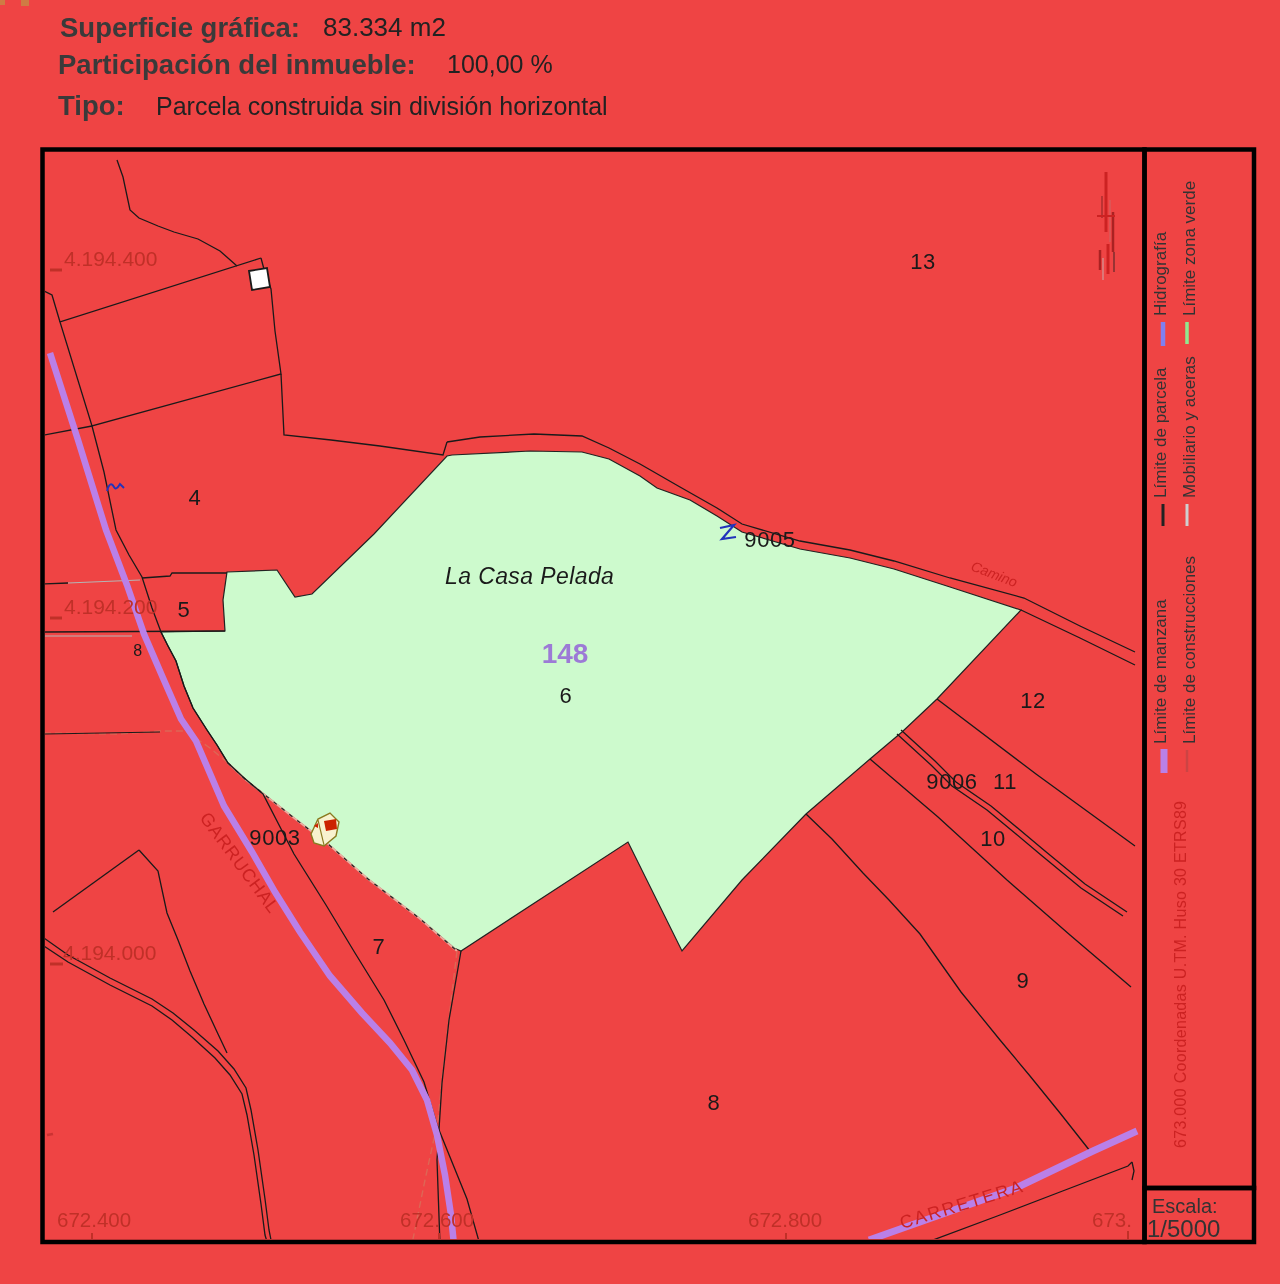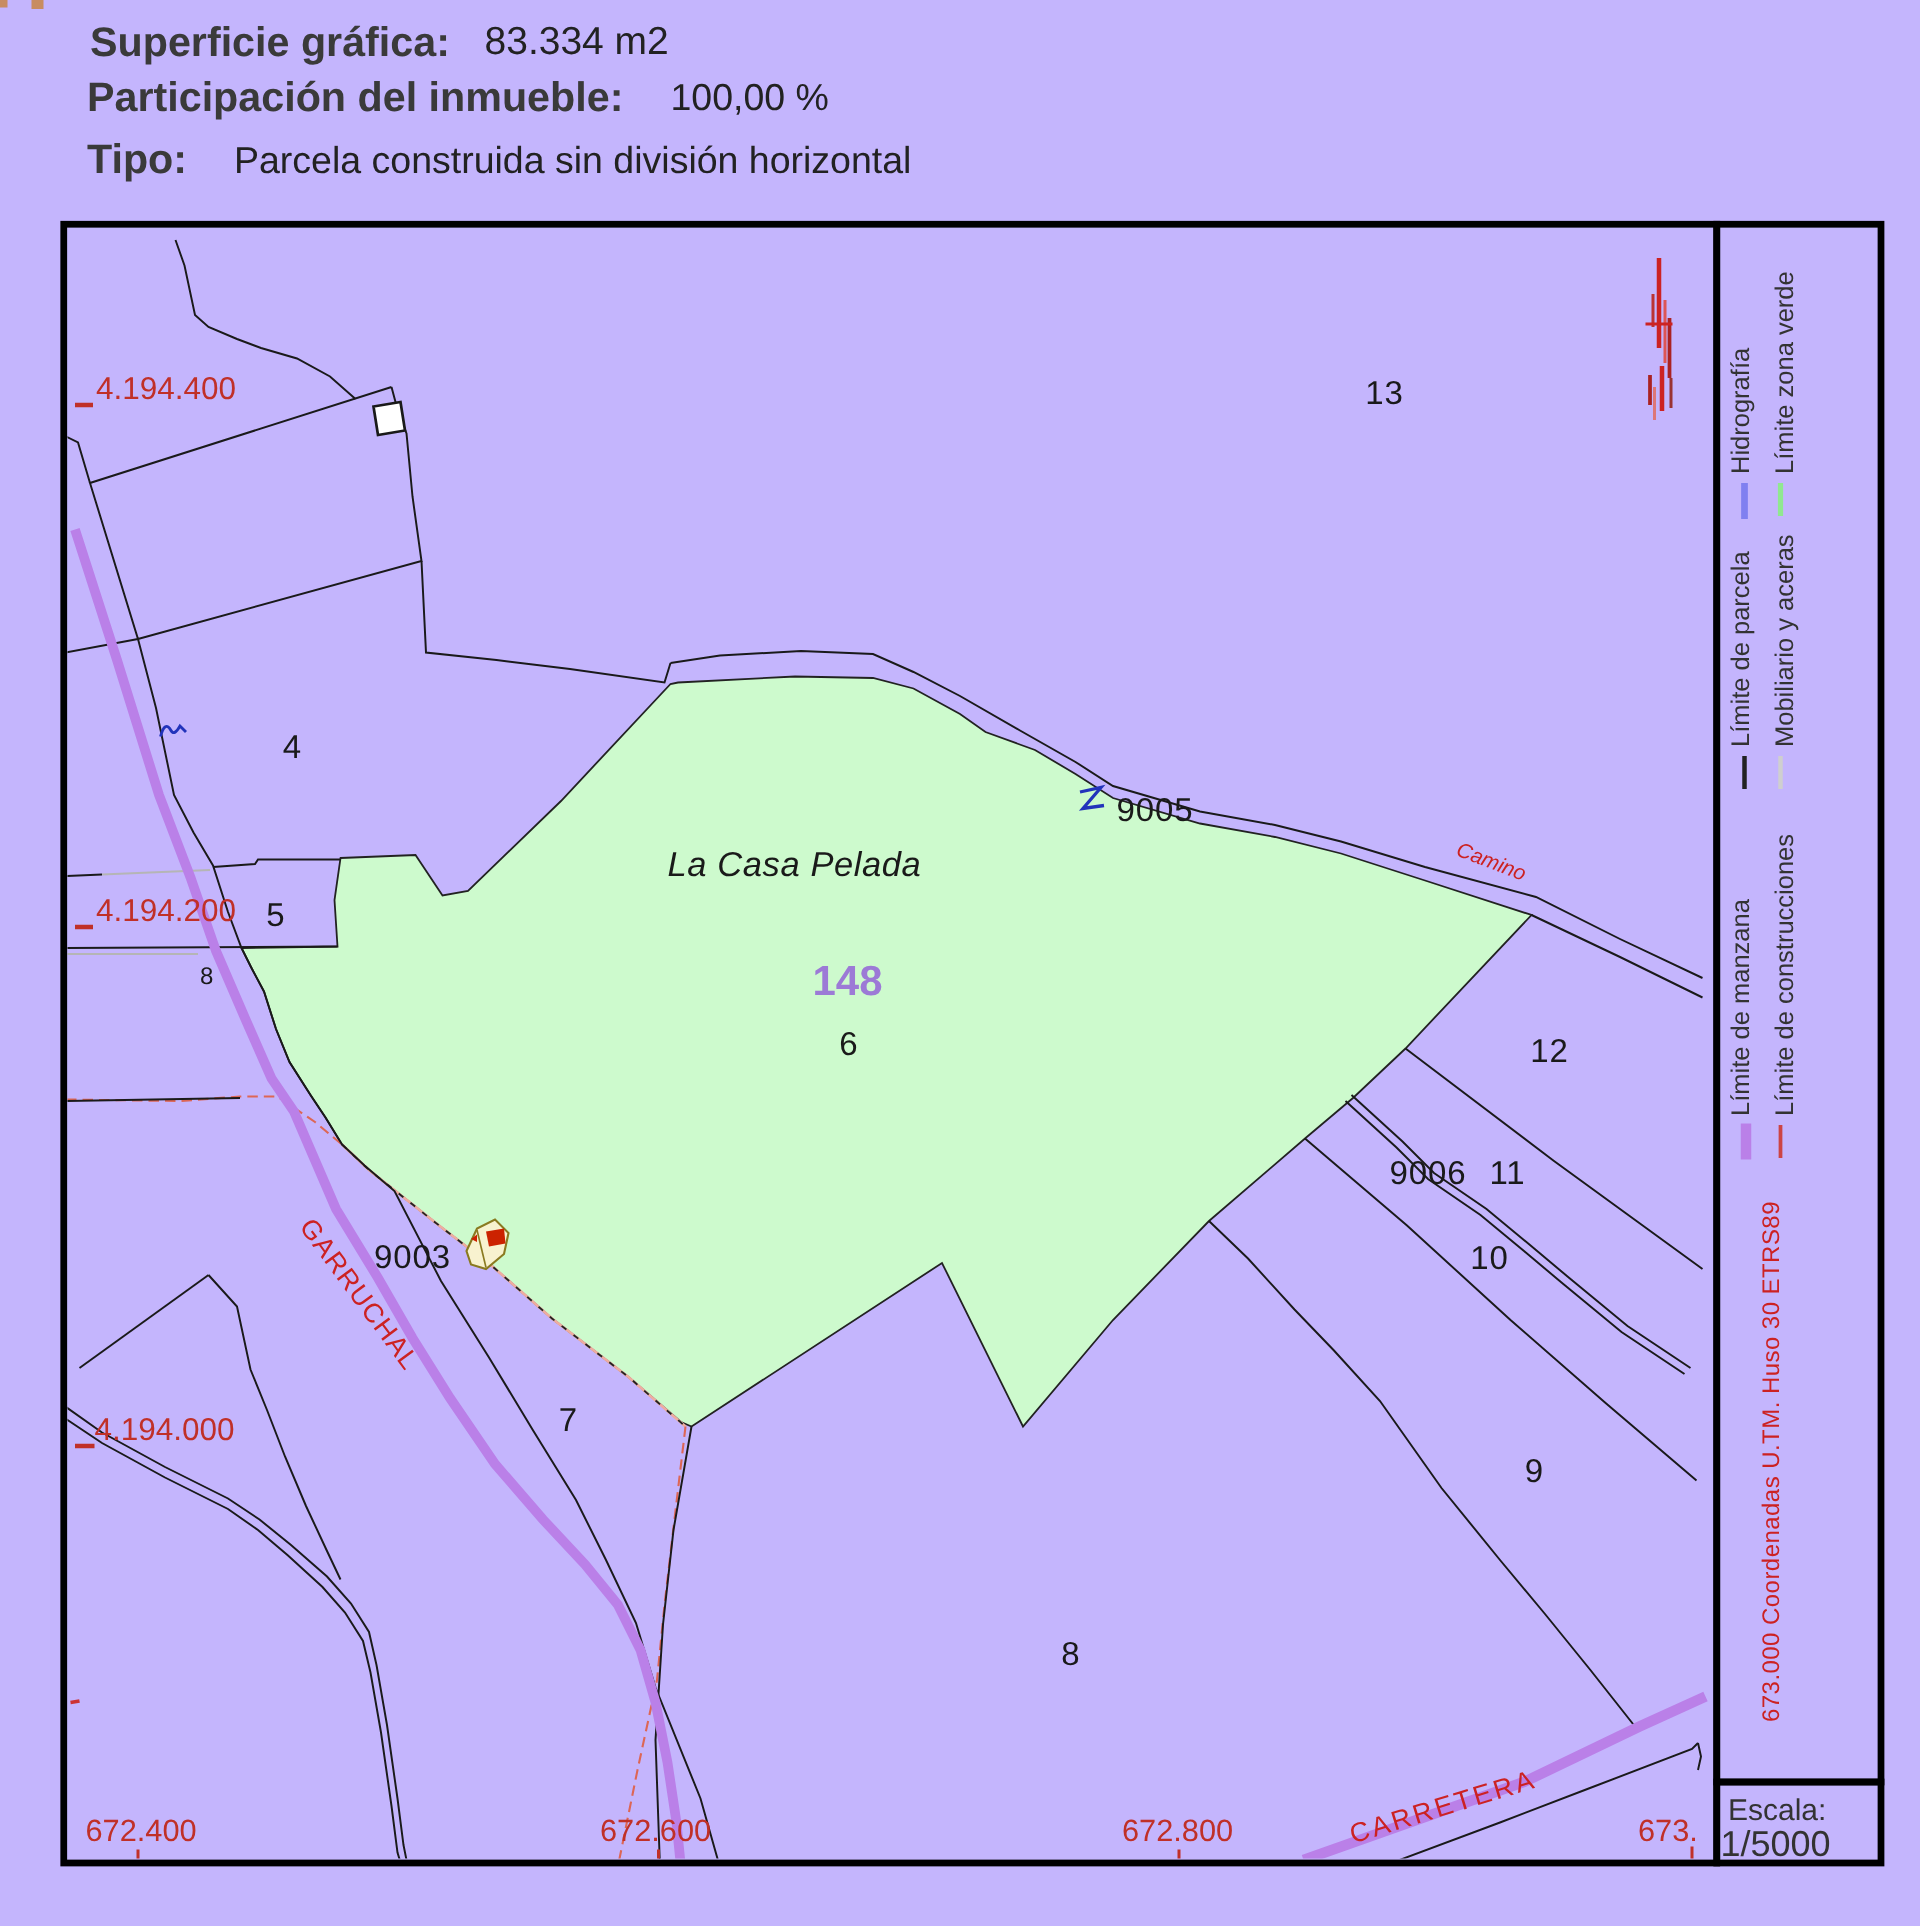--- a/index.html
+++ b/index.html
@@ -1,16 +1,16 @@
 <!DOCTYPE html>
 <html><head>
 <meta charset="utf-8">
 <style>
 html,body{margin:0;padding:0;background:#ffffff;}
-#page{position:relative;width:1280px;height:1284px;background:#c4b5fd;overflow:hidden;
+#page{position:relative;width:1280px;height:1284px;background:#ef4444;overflow:hidden;
 font-family:"Liberation Sans", sans-serif;text-align:right;}
 svg{position:absolute;top:0;left:0;}
 </style>
 </head>
 <body>
 <div id="page">
 <svg width="1280" height="1284" viewBox="0 0 1280 1284">
 
   <g fill="#3a3a3a" font-family="Liberation Sans, sans-serif">
     <text x="60" y="37" font-size="27.5" font-weight="bold">Superficie gráfica:</text>

